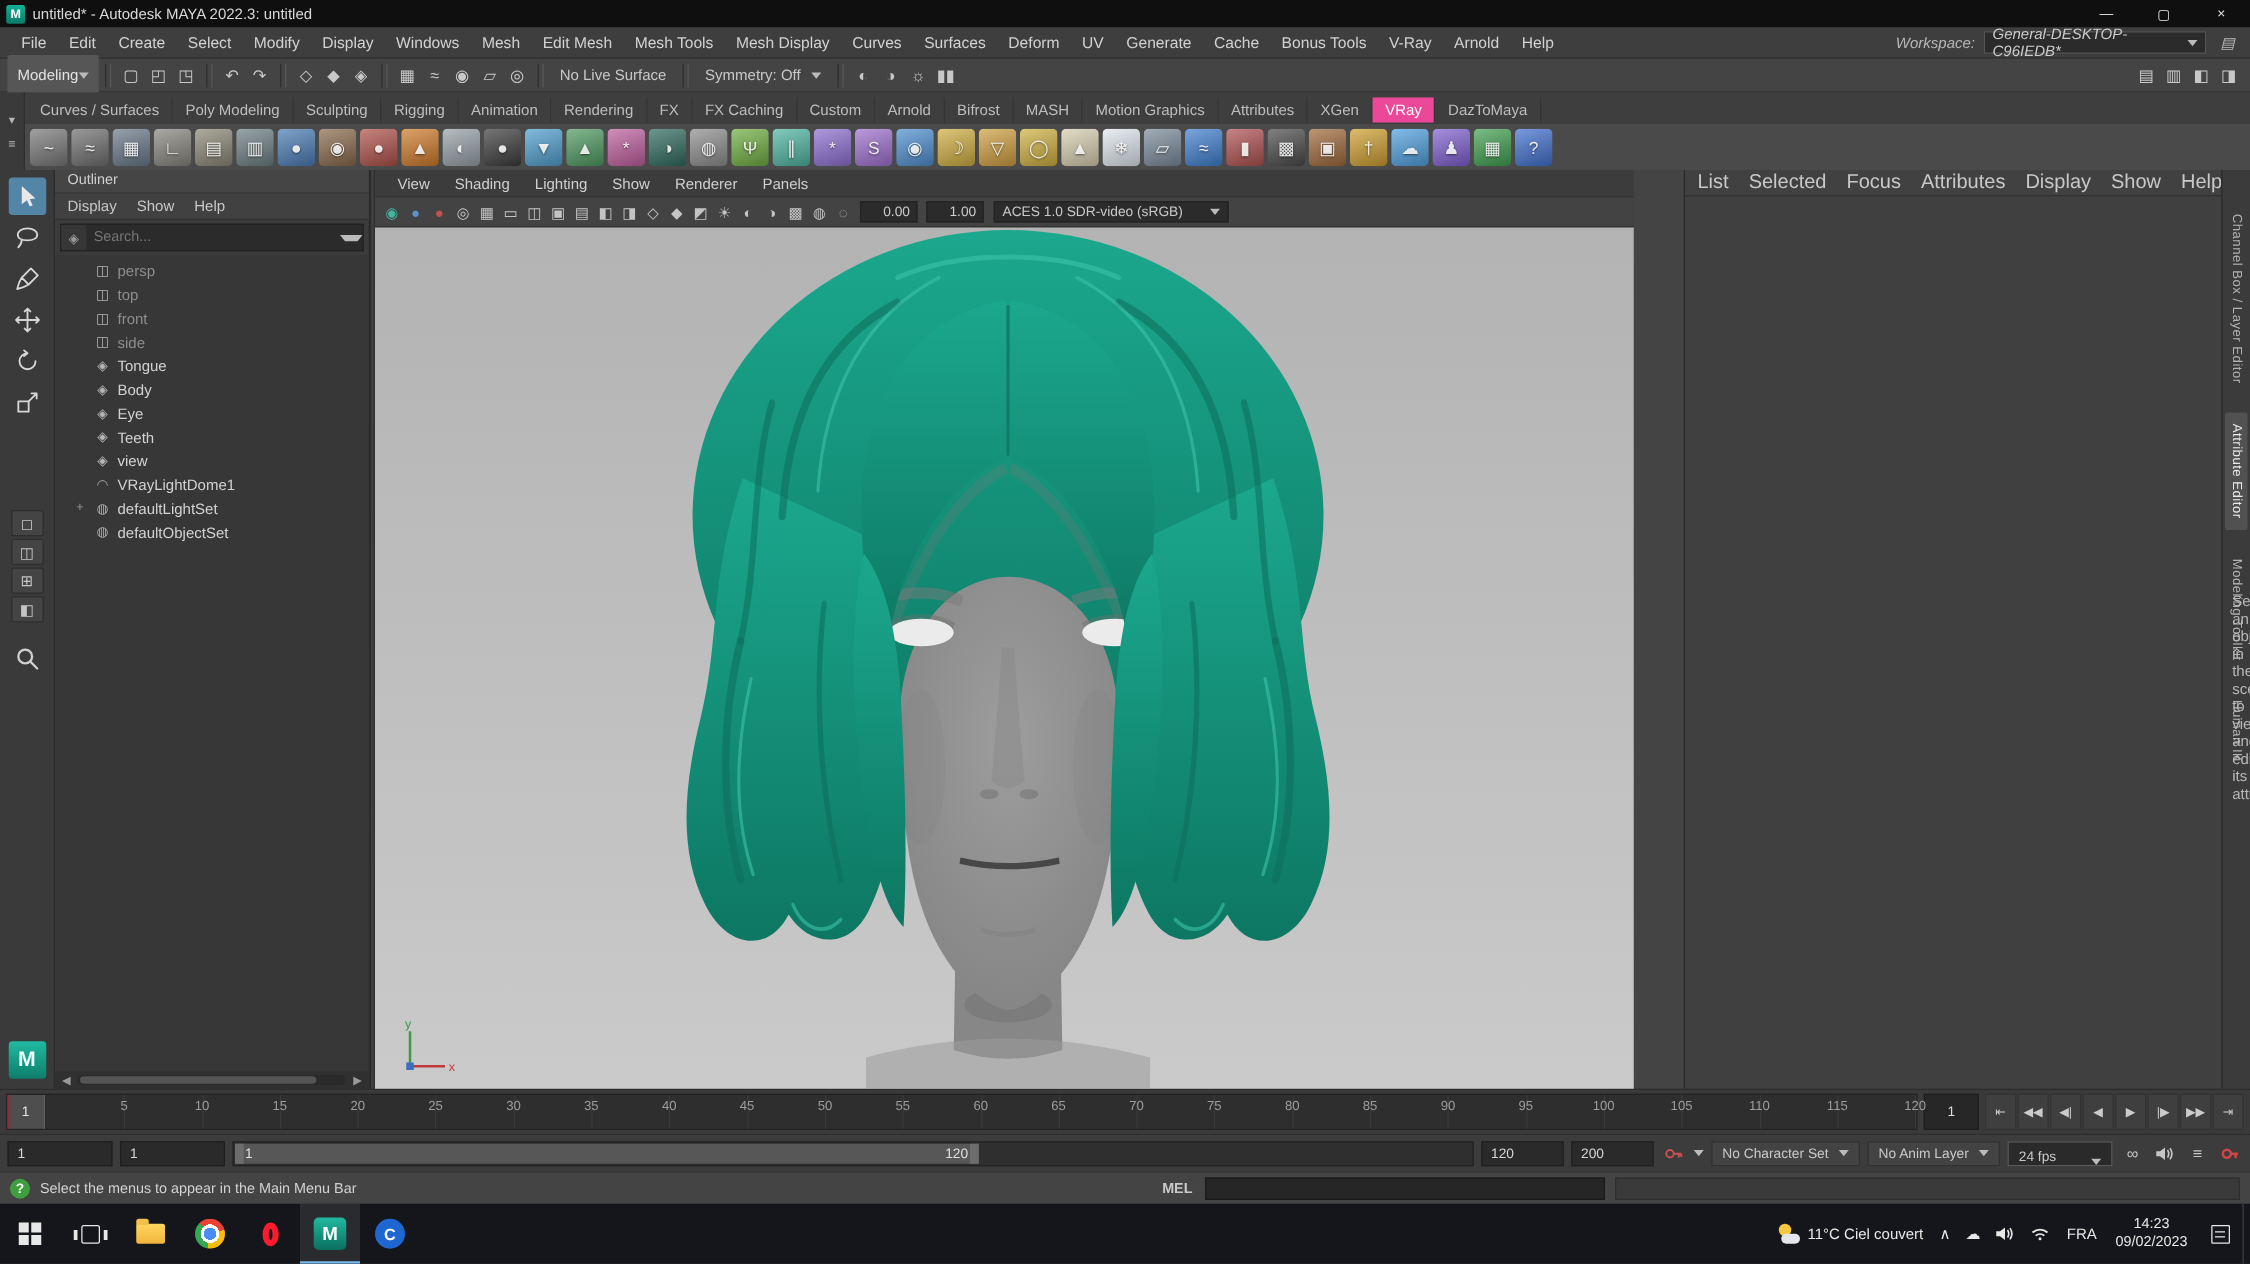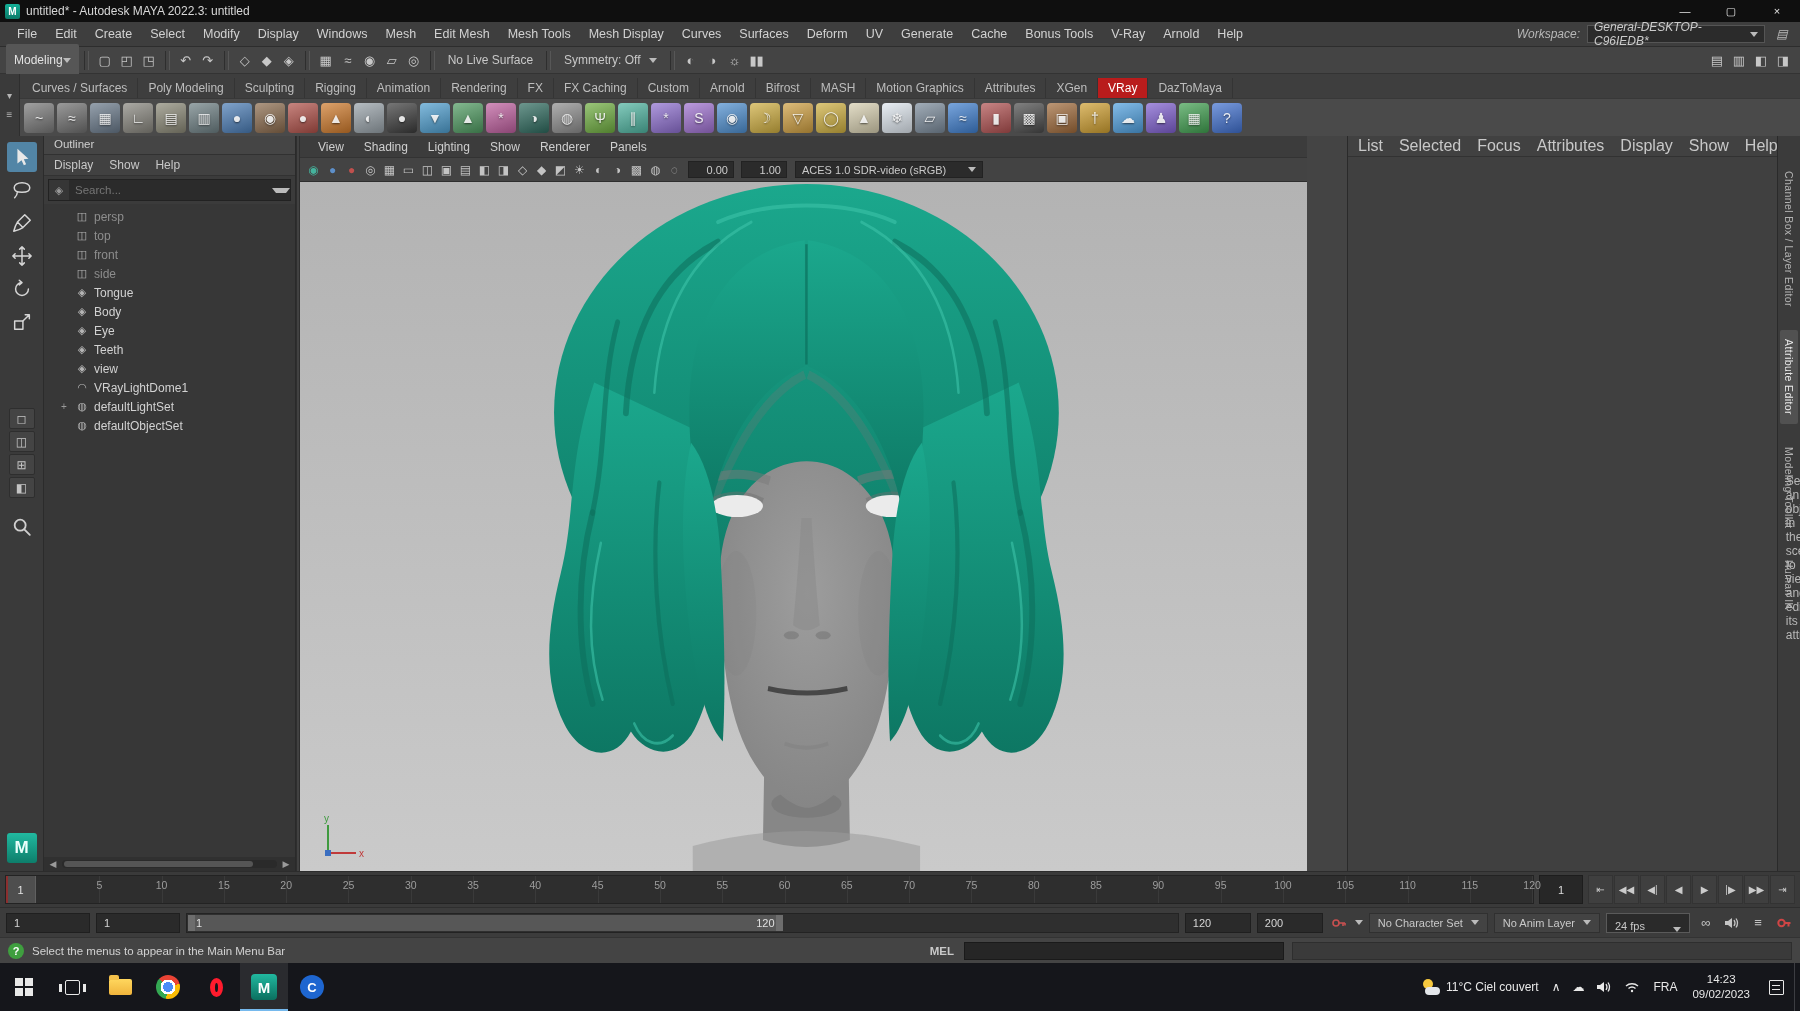--- a/index.html
+++ b/index.html
@@ -32,21 +32,21 @@
   .sl-text { padding:0 8px; color:#c8c8c8; }
   .sym-select { height:20px; display:flex; align-items:center; gap:8px; padding:0 8px; color:#c8c8c8; }
   .sl-spacer { flex:1; }
 
   
   .shelfwrap { display:flex; flex:none; background:#3e3e3e; }
   .shelf-side { width:20px; display:flex; flex-direction:column; align-items:center; justify-content:center; gap:8px; background:#3a3a3a; border-right:1px solid #2e2e2e; color:#b5b5b5; font-size:10px; }
   .shelf-main { flex:1; min-width:0; }
   .shelf-tabs { height:24px; display:flex; align-items:flex-end; padding-left:2px; font-size:12px; background:#3e3e3e; }
   .shelf-tab { padding:3px 10px; color:#bdbdbd; border-right:1px solid #343434; cursor:default; }
-  .shelf-tab.active { background:#b91c1c; color:#fff; }
+  .shelf-tab.active { background:#ec4899; color:#fff; }
   .shelf-icons { height:38px; background:#4a4a4a; border-top:1px solid #383838; display:flex; align-items:center; padding:0 4px; gap:3px; overflow:hidden; }
   .shelf-icon { width:30px; height:30px; flex:none; border-radius:4px; background:linear-gradient(160deg, rgba(255,255,255,.30), rgba(0,0,0,.28)), var(--c,#666); display:grid; place-items:center; font-size:14px; color:rgba(255,255,255,.88); text-shadow:0 1px 2px rgba(0,0,0,.55); }
 
   
   .main { flex:1; min-height:0; display:flex; }
 
   .toolbox { width:44px; background:#3a3a3a; border-right:1px solid #2b2b2b; display:flex; flex-direction:column; align-items:center; padding-top:6px; gap:3px; flex:none; }
   .tool { width:30px; height:30px; border-radius:3px; display:grid; place-items:center; }
   .tool.active { background:#5285a6; }
   .tool svg { width:22px; height:22px; stroke:#d6d6d6; fill:none; stroke-width:1.6; stroke-linecap:round; stroke-linejoin:round; }

